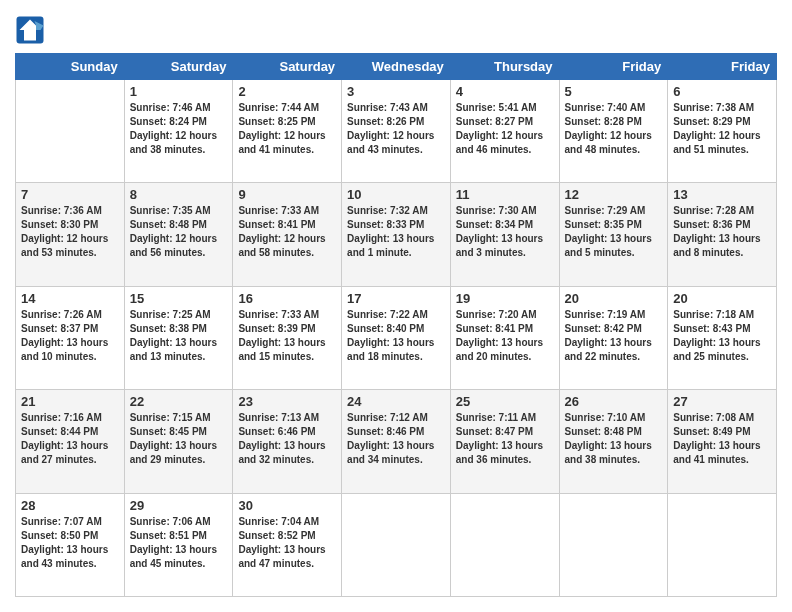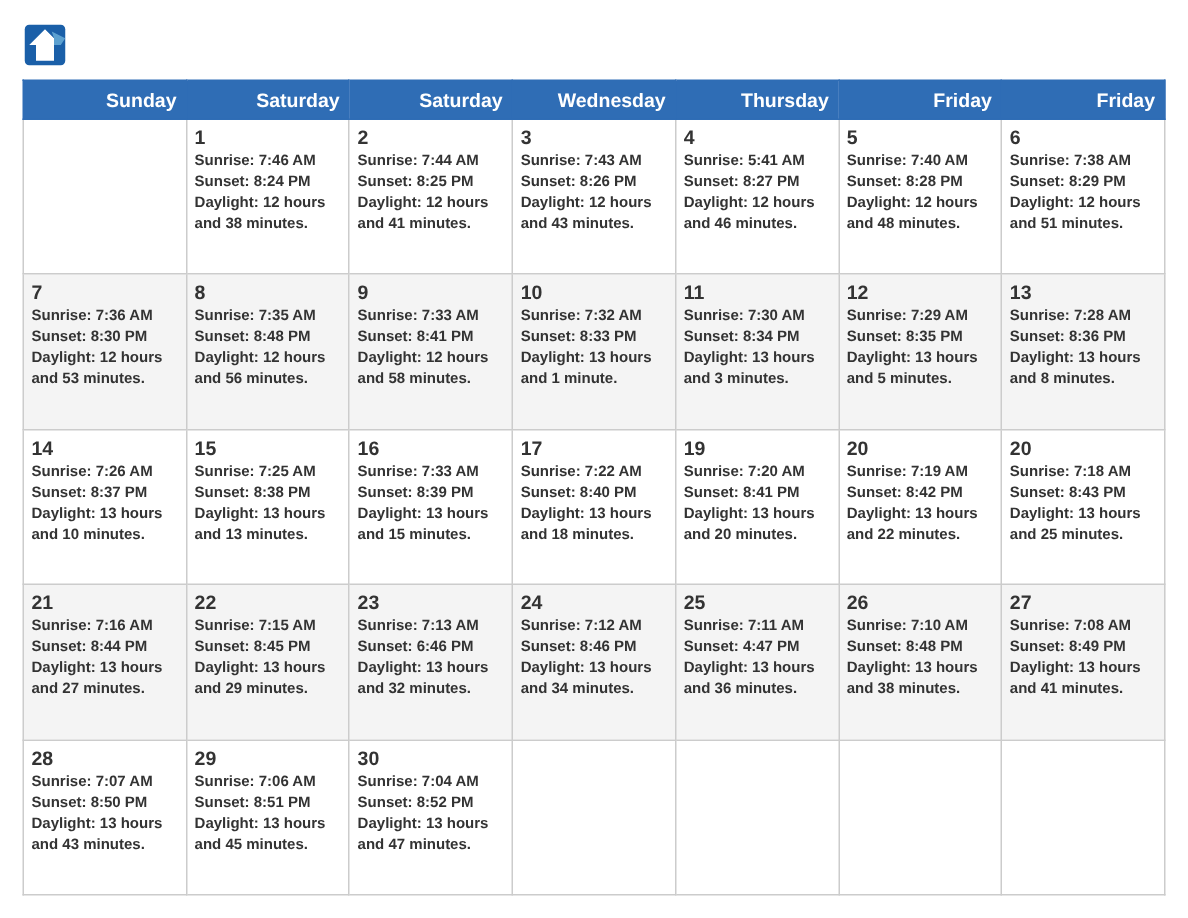--- a/index.html
+++ b/index.html
@@ -309,21 +309,21 @@
           <td>
             <span class="day-number">24</span>
             <div class="day-info">Sunrise: 7:12 AM
 Sunset: 8:46 PM
 Daylight: 13 hours
 and 34 minutes.</div>
           </td>
           <td>
             <span class="day-number">25</span>
             <div class="day-info">Sunrise: 7:11 AM
-Sunset: 4:47 PM
+Sunset: 8:47 PM
 Daylight: 13 hours
 and 36 minutes.</div>
           </td>
           <td>
             <span class="day-number">26</span>
             <div class="day-info">Sunrise: 7:10 AM
 Sunset: 8:48 PM
 Daylight: 13 hours
 and 38 minutes.</div>
           </td>

